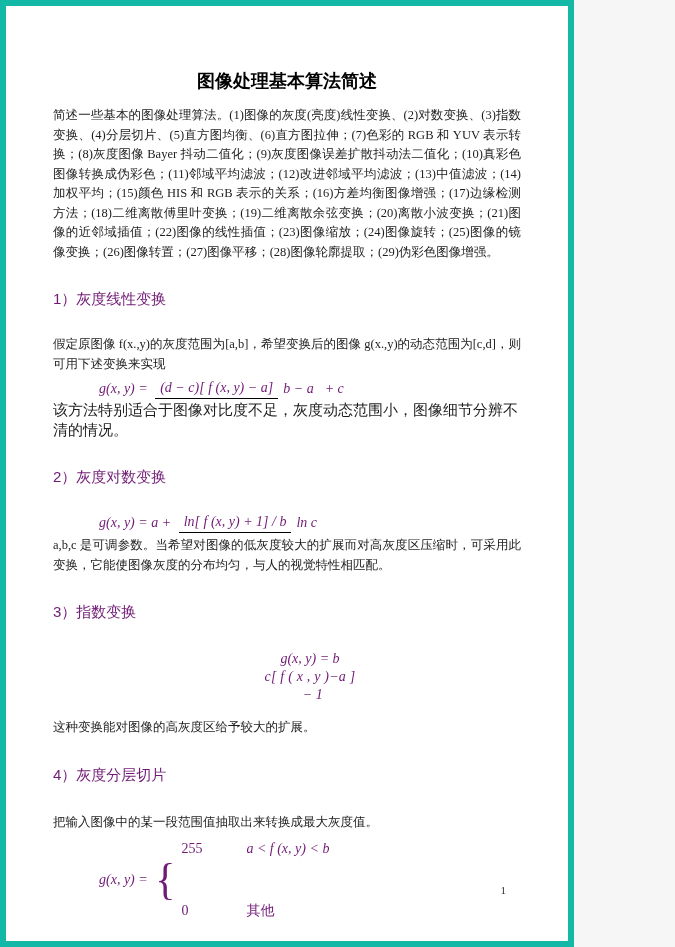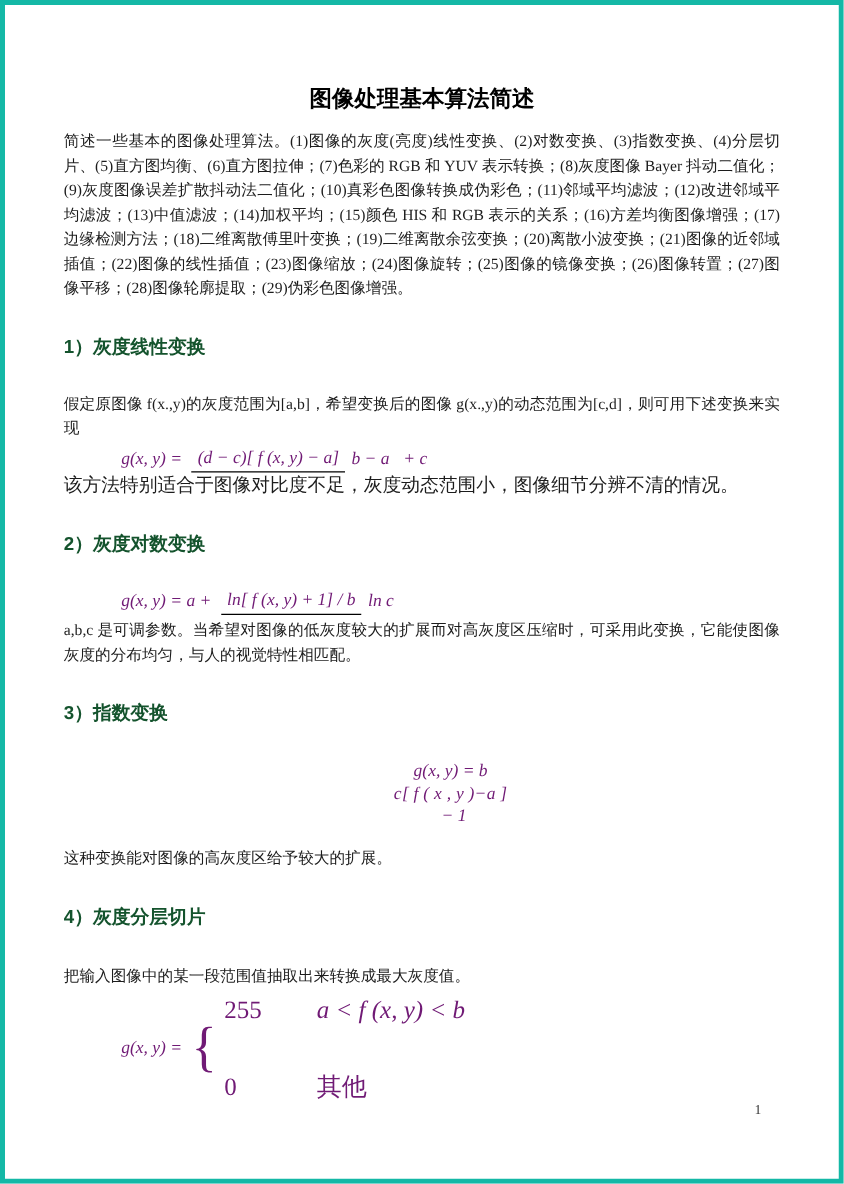--- a/index.html
+++ b/index.html
@@ -1,34 +1,34 @@
 <!DOCTYPE html>
 <html><head>
 <meta charset="utf-8">
 <style>
   html,body{margin:0;padding:0;background:#f6f6f6;}
   .page{
-    width:675px;height:947px;box-sizing:border-box;position:relative;
-    background:#ffffff;border:4px solid #14b8a6;overflow:hidden;
+    width:574px;height:947px;box-sizing:border-box;position:relative;
+    background:#ffffff;border:6px solid #14b8a6;overflow:hidden;
     font-family:"Liberation Serif",serif;color:#1c1c1c;
   }
   .content{padding:0 47px;}
   .doc-title{
     margin:60px 0 0 0;text-align:center;
     font-family:"Liberation Sans",sans-serif;
     font-size:18px;line-height:30px;font-weight:bold;color:#000;
   }
   .intro{
     margin:10px 0 0 0;font-size:12.5px;line-height:19.5px;
     text-align:justify;text-justify:inter-ideograph;
   }
   .sec-heading{
     margin:27px 0 0 0;
     font-family:"Liberation Sans",sans-serif;
-    font-size:15px;line-height:20px;font-weight:bold;color:#14532d;
+    font-size:15px;line-height:20px;font-weight:normal;color:#701a75;
   }
   .sec-body{
     margin:26px 0 0 0;font-size:12.5px;line-height:19.5px;
     text-align:justify;text-justify:inter-ideograph;
   }
   .sec-body.tight{margin-top:3px;}
   .sec-note{margin:2px 0 0 0;font-size:15px;line-height:19.5px;}
   .formula{
     margin:5px 0 0 46px;
     font-family:"Liberation Serif",serif;font-style:italic;
@@ -47,21 +47,21 @@
   .f-lhs{white-space:pre;}
   .f-tail{white-space:pre;margin-left:2px;}
   sup.expo{font-size:14px;font-style:italic;vertical-align:6px;letter-spacing:0.2px;}
   .cases{display:inline-flex;align-items:center;margin-left:4px;}
   .brace{
     font-style:normal;font-size:42px;line-height:0.9;font-weight:400;
     margin-right:6px;transform:scaleY(1.05);
   }
   .case-grid{
     display:grid;grid-template-columns:auto auto;column-gap:34px;row-gap:3px;
-    font-size:20px;line-height:18px;gap:44px;
+    font-size:14px;line-height:18px;gap:44px;
   }
   .case-val{font-style:normal;}
   .upright{font-style:normal;}
   .page-number{
     position:absolute;top:878px;right:62px;
     font-size:11px;color:#333;font-family:"Liberation Serif",serif;
   }
 </style>
 </head>
 <body>

